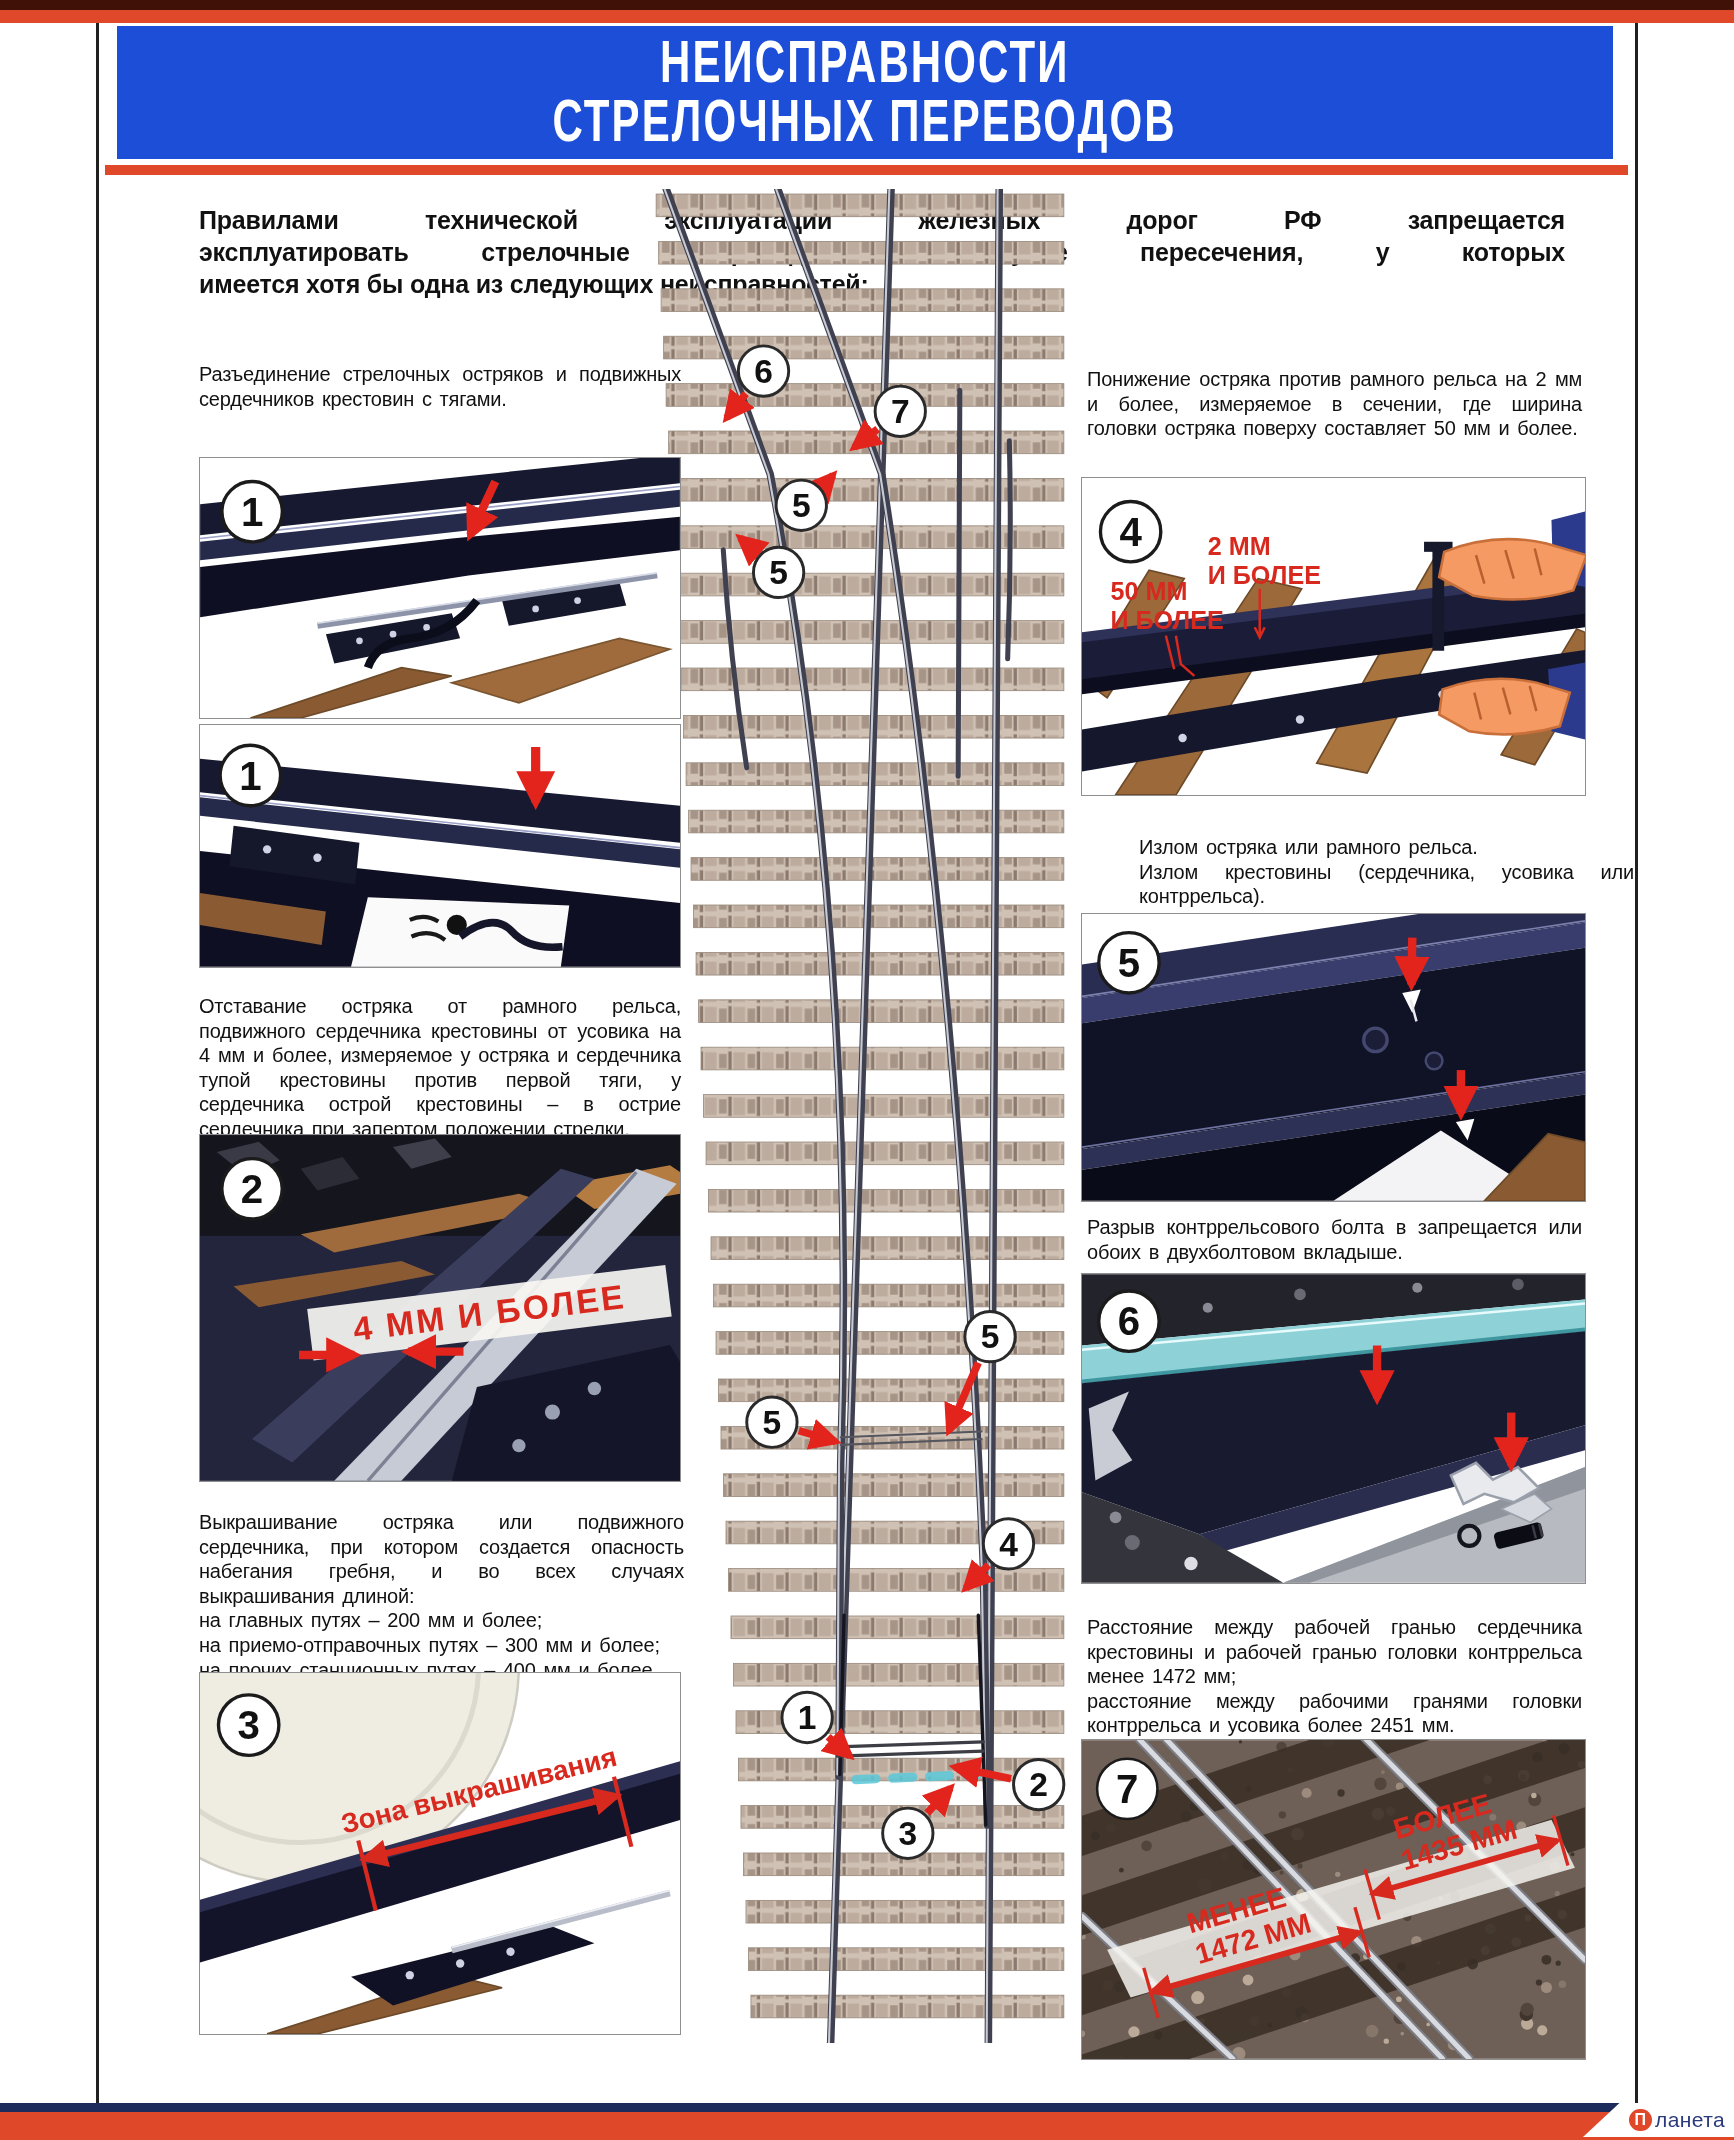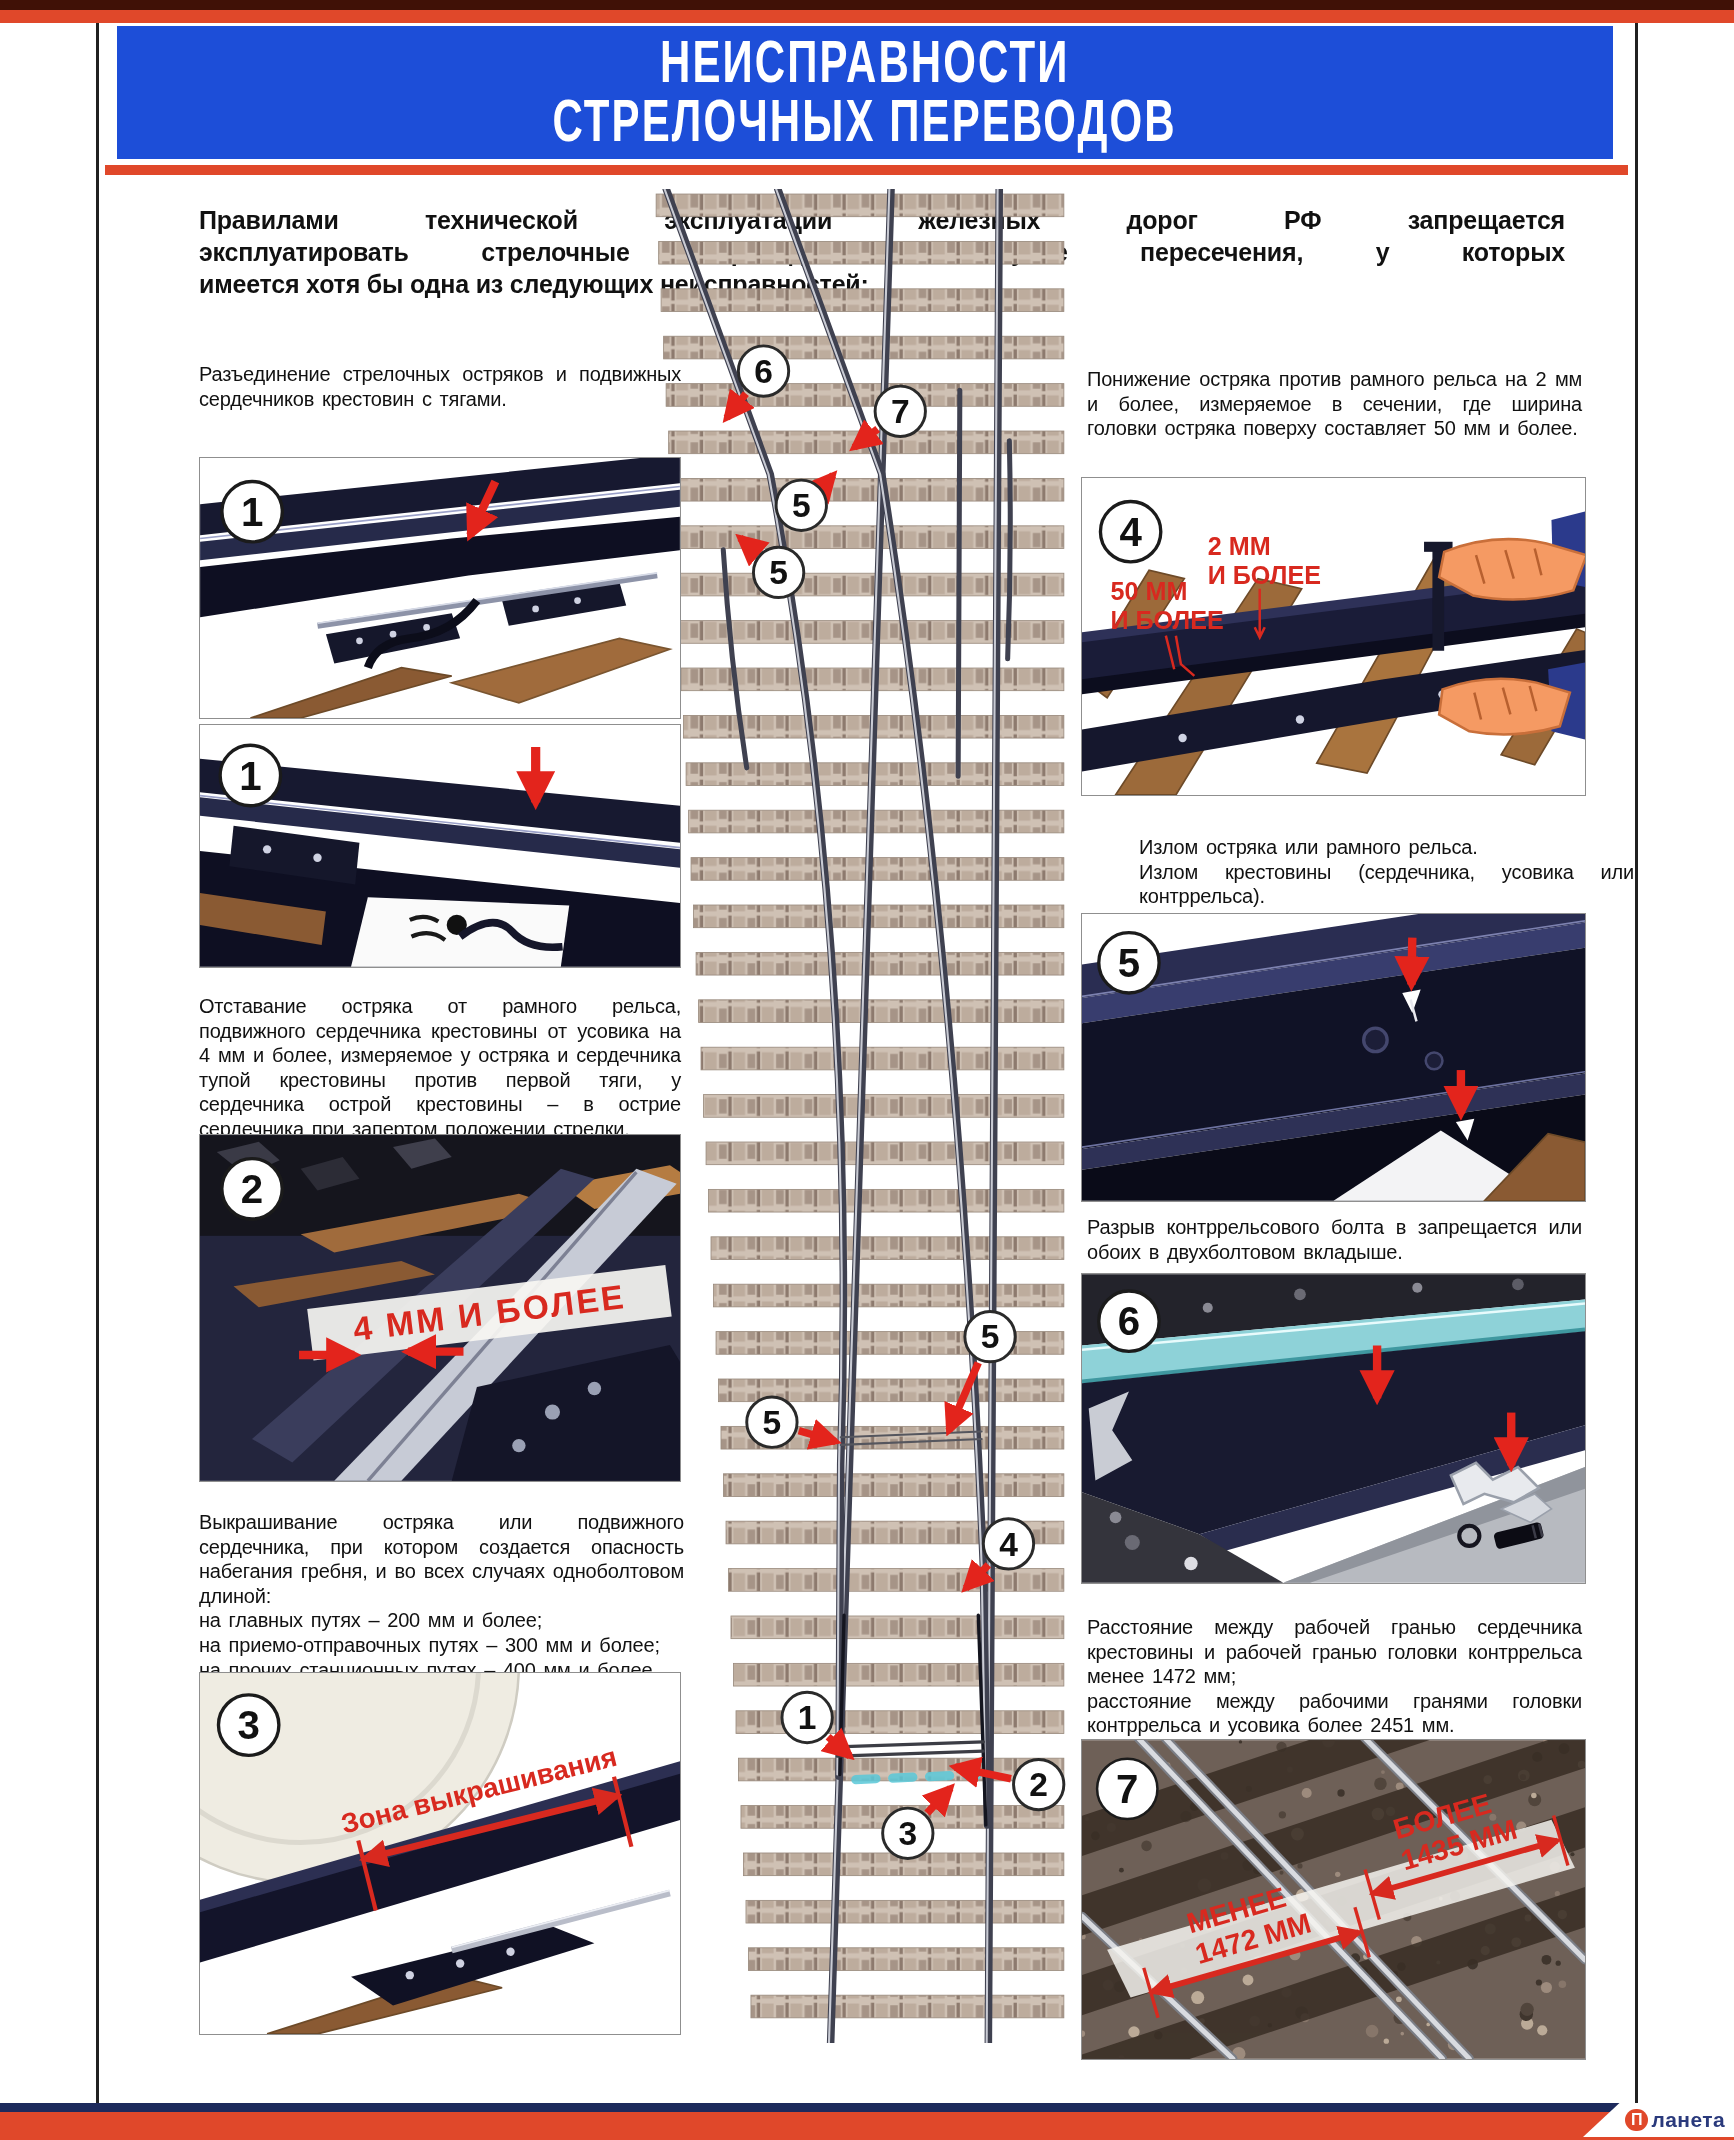--- a/index.html
+++ b/index.html
@@ -25,21 +25,21 @@
   svg{display:block}
   svg text{font-family:"Liberation Sans",sans-serif;font-weight:bold}
   .footer-navy{left:0;top:2103px;width:1734px;height:9.2px;background:#1d2a5c}
   .footer-orange{left:0;top:2112px;width:1734px;height:28.5px;background:#e0482a}
   .logo-badge{left:1583px;top:2103px;width:152px;height:34px;background:#fff;
               clip-path:polygon(24% 0,100% 0,100% 100%,0 100%);
               display:flex;align-items:center;justify-content:flex-end;gap:3.4px;
               padding-right:10px;box-sizing:border-box}
   .logo-circle{width:22.7px;height:22.7px;border-radius:50%;background:#e0482a;color:#fff;
                font-weight:bold;font-size:16px;display:flex;align-items:center;justify-content:center}
-  .logo-text{color:#2a3a7c;font-size:21px;font-weight:bold;letter-spacing:0.4px}
+  .logo-text{color:#2a3a7c;font-size:21px;font-weight:normal;letter-spacing:0.4px}
 </style>
 </head>
 <body>
 
 <div class="page">
 
   <div class="abs band-dark"></div>
   <div class="abs band-orange"></div>
   <div class="abs frame-line" style="left:96px"></div>
   <div class="abs frame-line" style="left:1635px"></div>
@@ -257,21 +257,21 @@
     </g>
     <line x1="118" y1="262" x2="184" y2="262" stroke="#e3241c" stroke-width="10" marker-end="url(#ah3)"></line>
     <line x1="314" y1="258" x2="248" y2="258" stroke="#e3241c" stroke-width="10" marker-end="url(#ah3)"></line>
     <g text-anchor="middle">
       <circle cx="62" cy="64" r="36" fill="#fff" stroke="#1b1b1b" stroke-width="4"></circle>
       <text x="62" y="81" font-size="48" fill="#111">2</text>
     </g>
   </svg>
 
   <div class="abs blk" style="left:199px;top:1510px;width:485px">
-    <div>Выкрашивание остряка или подвижного сердечника, при котором создается опасность набегания гребня, и во всех случаях одноболтовом длиной:</div>
+    <div>Выкрашивание остряка или подвижного сердечника, при котором создается опасность набегания гребня, и во всех случаях выкрашивания длиной:</div>
     <div class="li">на главных путях – 200 мм и более;</div>
     <div class="li">на приемо-отправочных путях – 300 мм и более;</div>
     <div class="li">на прочих станционных путях – 400 мм и более.</div>
   </div>
 
   <svg class="abs photo" style="left:199px;top:1672px" width="480" height="361" viewBox="0 0 572 430">
     <defs>
         <marker id="ah4" viewBox="0 0 10 10" refX="8" refY="5" markerWidth="4.2" markerHeight="4.2" orient="auto-start-reverse">
           <path d="M0,0 L10,5 L0,10 z" fill="#d8291f"></path>
         </marker>

